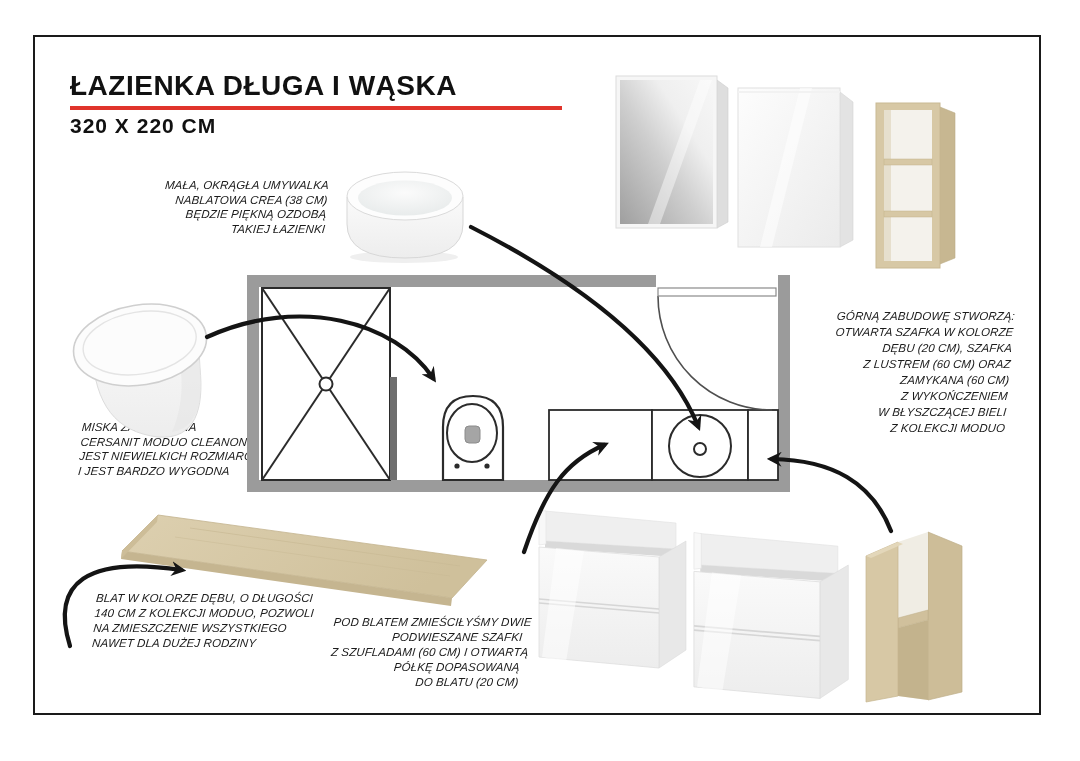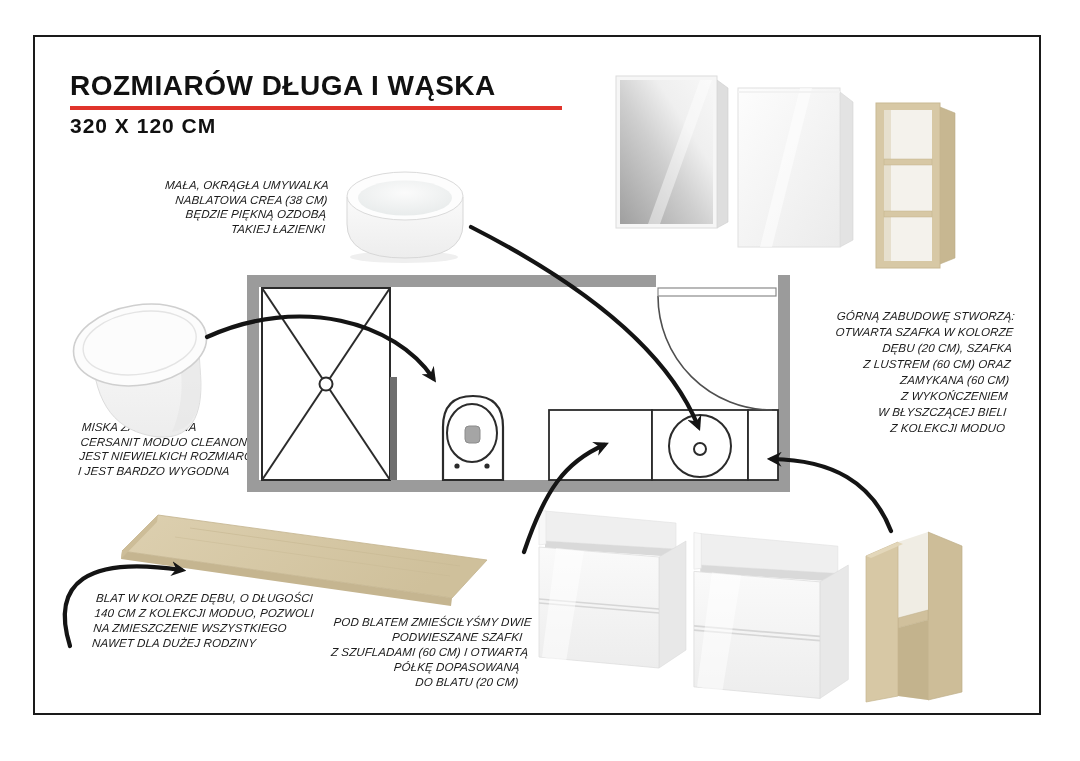--- a/index.html
+++ b/index.html
@@ -16,23 +16,23 @@
         color:#1c1c1c;white-space:pre;transform:skewX(-5deg);letter-spacing:.1px;}
   .r{text-align:right;}
   .scene{position:absolute;left:0;top:0;width:1080px;height:761px;}
 </style>
 </head>
 <body>
 
 <div class="page">
   <div class="frame"></div>
 
-  <div class="title">ROZMIARÓW DŁUGA I WĄSKA</div>
+  <div class="title">ŁAZIENKA DŁUGA I WĄSKA</div>
   <div class="rule"></div>
-  <div class="subtitle">320 X 120 CM</div>
+  <div class="subtitle">320 X 220 CM</div>
 
   <div class="note r" style="left:147px;top:178px;width:180px;">MAŁA, OKRĄGŁA UMYWALKA
 NABLATOWA CREA (38 CM)
 BĘDZIE PIĘKNĄ OZDOBĄ
 TAKIEJ ŁAZIENKI</div>
   <div class="note" style="left:80px;top:420px;width:180px;">MISKA ZAWIESZANA
 CERSANIT MODUO CLEANON,
 JEST NIEWIELKICH ROZMIARÓW
 I JEST BARDZO WYGODNA</div>
   <div class="note r" style="left:820px;top:308px;width:190px;line-height:16px;">GÓRNĄ ZABUDOWĘ STWORZĄ:

